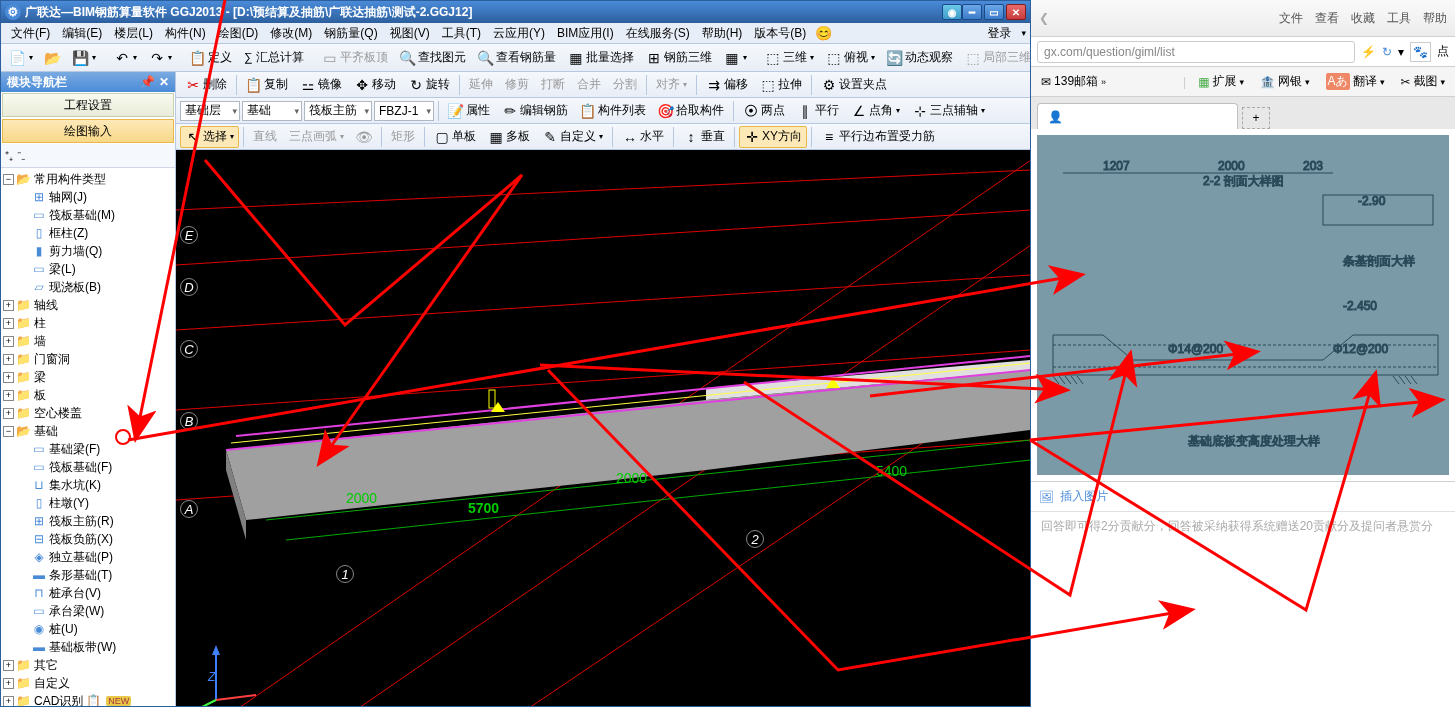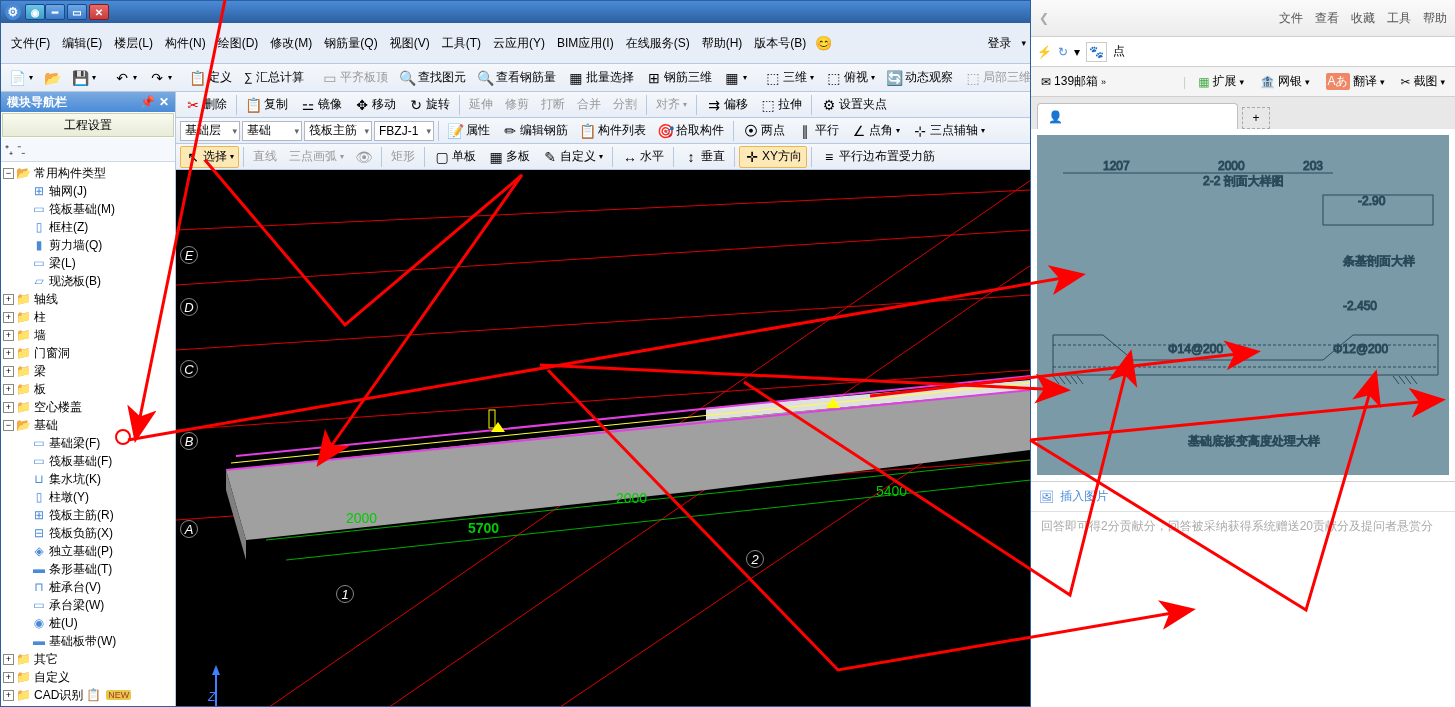--- a/index.html
+++ b/index.html
@@ -9,21 +9,21 @@
 .app-window { position: absolute; left: 0; top: 0; width: 1031px; height: 707px; border: 1px solid #2c5f9e; display: flex; flex-direction: column; }
 
 .titlebar { height: 22px; background: linear-gradient(#4a8bd8, #2c5f9e); display: flex; align-items: center; padding: 0 4px; color: #fff; font-weight: bold; }
 .titlebar-icon { width: 16px; height: 16px; background: #4a8bd8; border-radius: 50%; margin-right: 4px; display:flex; align-items:center; justify-content:center; }
 .titlebar-text { flex: 1; font-size: 12px; white-space: nowrap; overflow: hidden; }
 .window-controls { display: flex; gap: 2px; }
 .win-btn { width: 20px; height: 16px; background: linear-gradient(#6ba8e8,#3c7bc8); border: 1px solid #1a4a8a; border-radius: 2px; display: flex; align-items: center; justify-content: center; color: #fff; font-size: 10px; cursor: pointer; }
 .win-btn.close { background: linear-gradient(#e86b6b,#c83c3c); border-color:#8a1a1a;}
 .win-btn.help { background: linear-gradient(#6bc8e8,#3c9bc8); }
 
-.menubar { height: 41px; background: #e8eef7; border-bottom: 1px solid #b8c8e0; display: flex; align-items: center; padding: 0 4px; }
+.menubar { height: 21px; background: #e8eef7; border-bottom: 1px solid #b8c8e0; display: flex; align-items: center; padding: 0 4px; }
 .menu-item { padding: 2px 6px; cursor: pointer; }
 .menu-right { margin-left: auto; display:flex; align-items:center; gap:4px;}
 
 .toolbar { height: 28px; background: linear-gradient(#f5f8fc,#e8eef7); border-bottom: 1px solid #b8c8e0; display: flex; align-items: center; padding: 0 4px; gap: 2px; }
 .toolbar-btn { height: 22px; padding: 0 4px; display: flex; align-items: center; gap: 2px; cursor: pointer; border: 1px solid transparent; border-radius: 2px; white-space:nowrap;}
 .toolbar-sep { width: 1px; height: 20px; background: #b8c8e0; margin: 0 2px; }
 .tb-icon { width: 16px; height: 16px; display: inline-flex; align-items: center; justify-content: center; font-size: 14px; }
 .tb-dd { font-size:8px; margin-left:1px; }
 
 .toolbar2,.toolbar3,.toolbar4 { height: 26px; background: linear-gradient(#f5f8fc,#e8eef7); border-bottom: 1px solid #b8c8e0; display: flex; align-items: center; padding: 0 4px; gap: 2px; }
@@ -78,20 +78,21 @@
 
 svg.overlay { position: absolute; top: 0; left: 0; pointer-events: none; }
 </style>
 </head>
 <body>
 
 <div class="app-window">
 
   <div class="titlebar">
     <span class="titlebar-icon">⚙</span>
+    <span class="titlebar-text">广联达—BIM钢筋算量软件 GGJ2013 - [D:\预结算及抽筋\广联达抽筋\测试-2.GGJ12]</span>
     <span class="win-btn help">◉</span>
     <div class="window-controls">
       <span class="win-btn">━</span>
       <span class="win-btn">▭</span>
       <span class="win-btn close">✕</span>
     </div>
   </div>
 
   <div class="menubar">
     <span class="menu-item">文件(F)</span>
@@ -194,20 +195,21 @@
 
     <div class="left-panel">
       <div class="panel-header">
         <span>模块导航栏</span>
         <div class="panel-header-icons">
           <span>📌</span>
           <span>✕</span>
         </div>
       </div>
       <div class="section-btn">工程设置</div>
+      <div class="section-btn active">绘图输入</div>
       <div class="toolbar-mini">
         <span>⁺₊</span>
         <span>⁻₋</span>
       </div>
       <div class="tree">
         <div class="tree-node">
             <span class="tree-toggle">−</span>
             <span class="tree-icon folder-icon">📂</span>
             <span>常用构件类型</span>
           </div>
@@ -563,20 +565,23 @@
 <div class="browser-area">
   <div class="browser-top">
     <span style="margin-right:auto; color:#aaa;">❮</span>
     <span class="browser-top-item">文件</span>
     <span class="browser-top-item">查看</span>
     <span class="browser-top-item">收藏</span>
     <span class="browser-top-item">工具</span>
     <span class="browser-top-item">帮助</span>
   </div>
   <div class="addr-bar">
+    <span class="addr-input">
+        <span>gx.com/question/giml/list</span>
+      </span>
     <span style="color:#4a4;">⚡</span>
     <span style="color:#4a8bd8;">↻</span>
     <span>▾</span>
     <span style="color:#4a8bd8; border:1px solid #ccc; padding:2px;">🐾</span>
     <span>点</span>
   </div>
   <div class="bookmark-bar">
     <span class="bm-item">
         <span>✉</span>
         <span>139邮箱</span>

